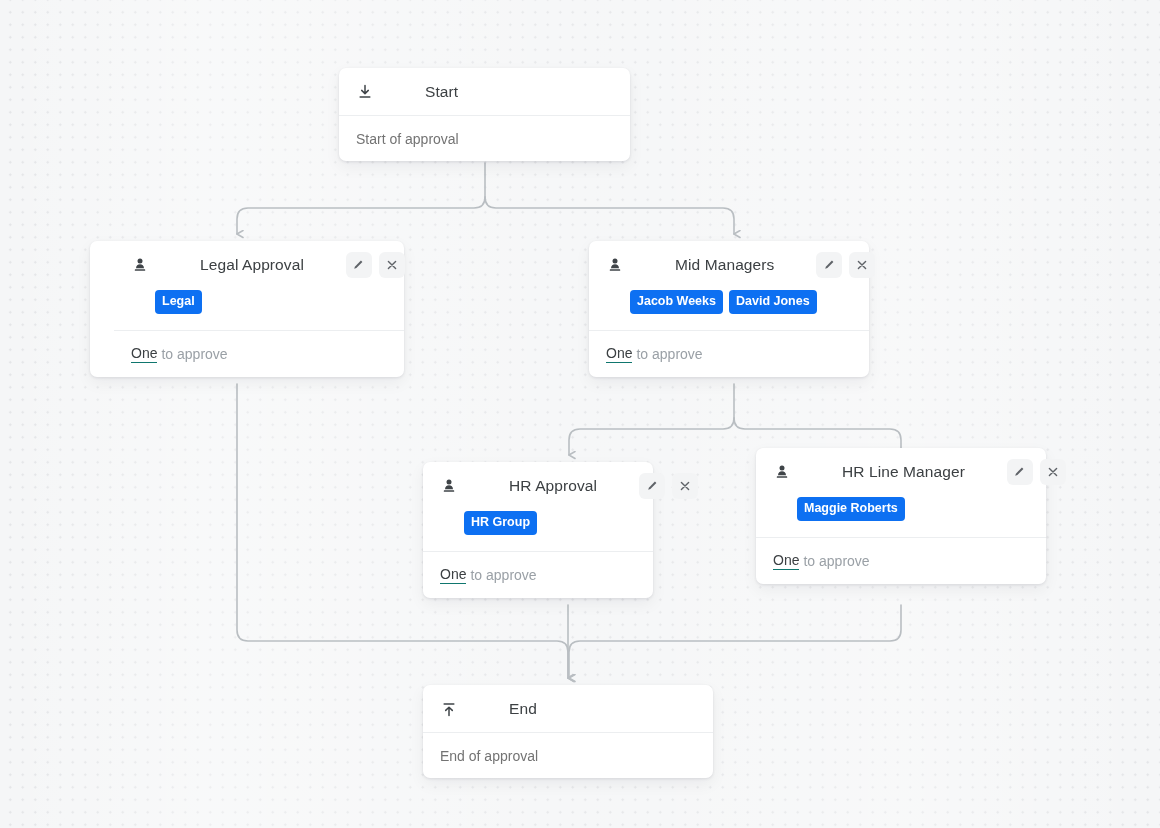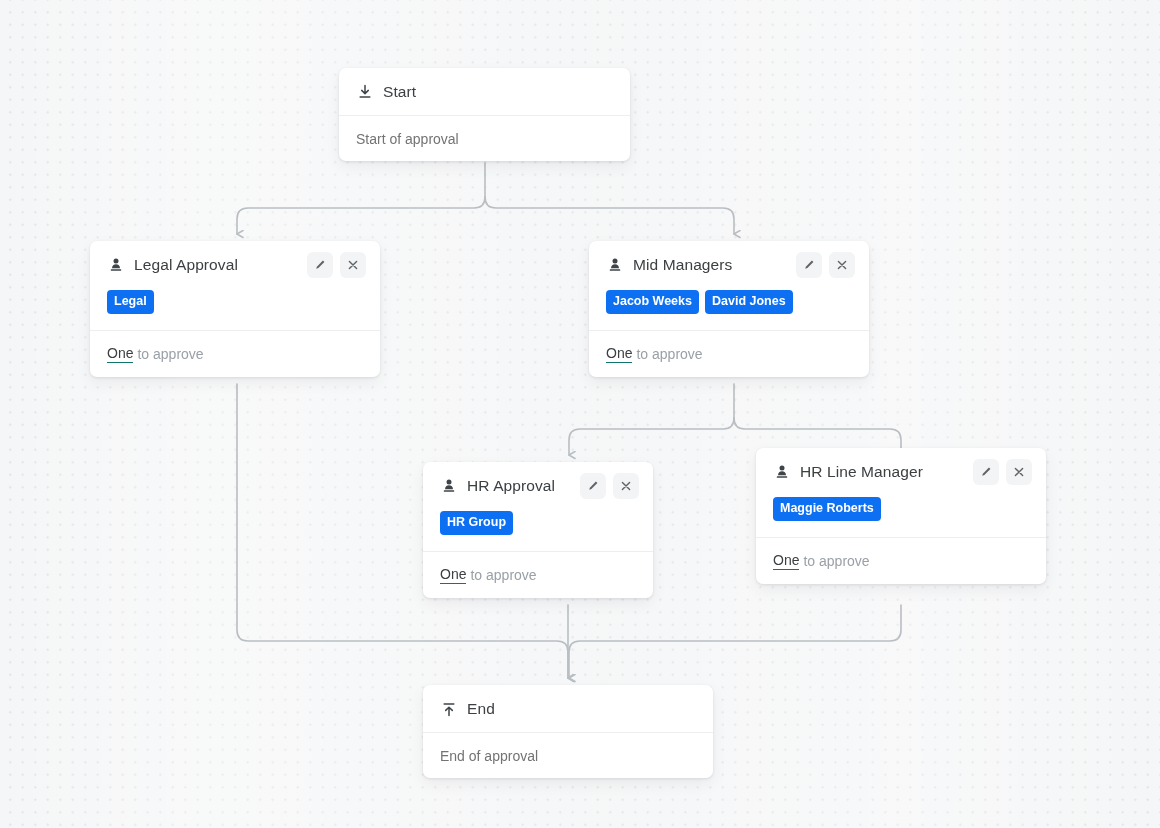--- a/index.html
+++ b/index.html
@@ -59,20 +59,21 @@
                 0 6px 16px rgba(17, 24, 39, 0.055);
     z-index: 2;
   }
 
   .node-header {
     display: flex;
     align-items: center;
     box-sizing: border-box;
     height: 47px;
     padding: 0 14px 0 17px;
+    gap: 42px;
   }
 
   .node-icon {
     display: inline-flex;
     align-items: center;
     justify-content: center;
     width: 17px;
     height: 17px;
     margin-right: 10px;
     flex: 0 0 auto;
@@ -108,20 +109,21 @@
     cursor: pointer;
     padding: 0;
   }
   .icon-btn svg { display: block; }
 
   .node-body {
     padding: 2px 17px 16px 17px;
     display: flex;
     flex-wrap: wrap;
     gap: 6px;
+    margin-left: 24px;
   }
 
   .tag {
     display: inline-block;
     background: #0d70f2;
     color: #ffffff;
     font-size: 12.5px;
     font-weight: bold;
     line-height: 1;
     padding: 5px 7px 6px 7px;
@@ -158,21 +160,21 @@
     height: 45px;
     display: flex;
     align-items: center;
     font-size: 14px;
     color: #737373;
     white-space: nowrap;
   }
 
   
   #node-start        { left: 339px; top: 68px;  width: 291px; }
-  #node-legal        { left: 90px;  top: 241px; width: 290px; }
+  #node-legal        { left: 90px;  top: 241px; width: 290px; padding-left: 24px; }
   #node-mid          { left: 589px; top: 241px; width: 280px; }
   #node-hr           { left: 423px; top: 462px; width: 230px; }
   #node-hrline       { left: 756px; top: 448px; width: 290px; }
   #node-end          { left: 423px; top: 685px; width: 290px; }
 </style>
 </head>
 <body>
 
 <div id="canvas">
 

